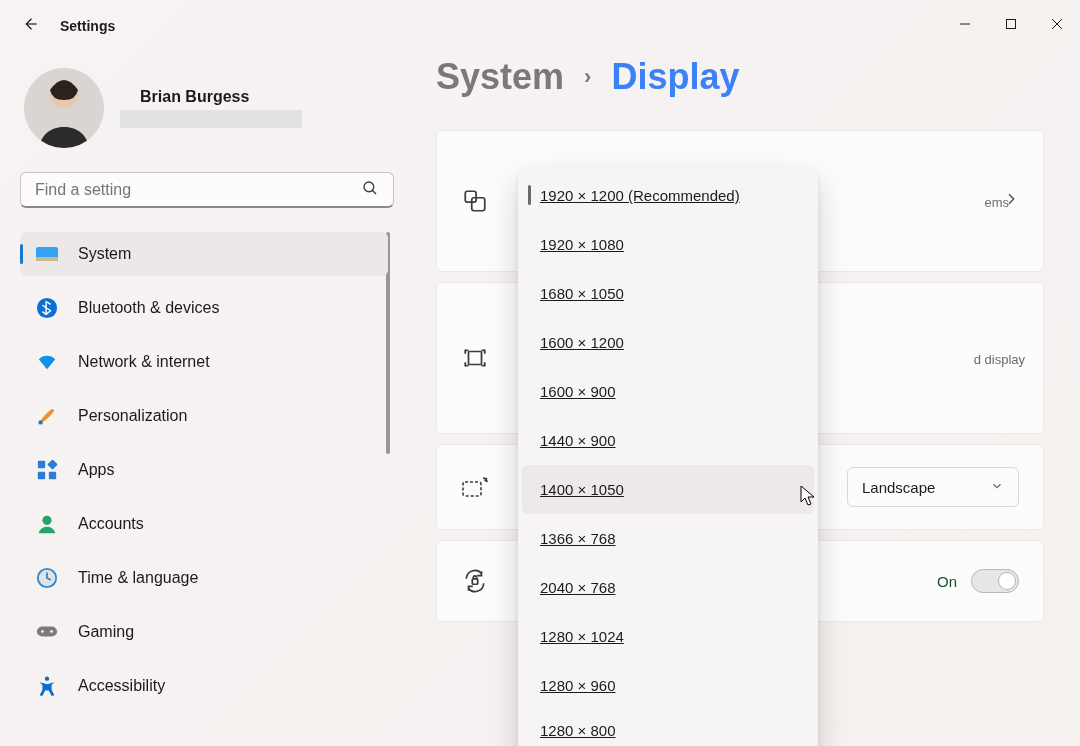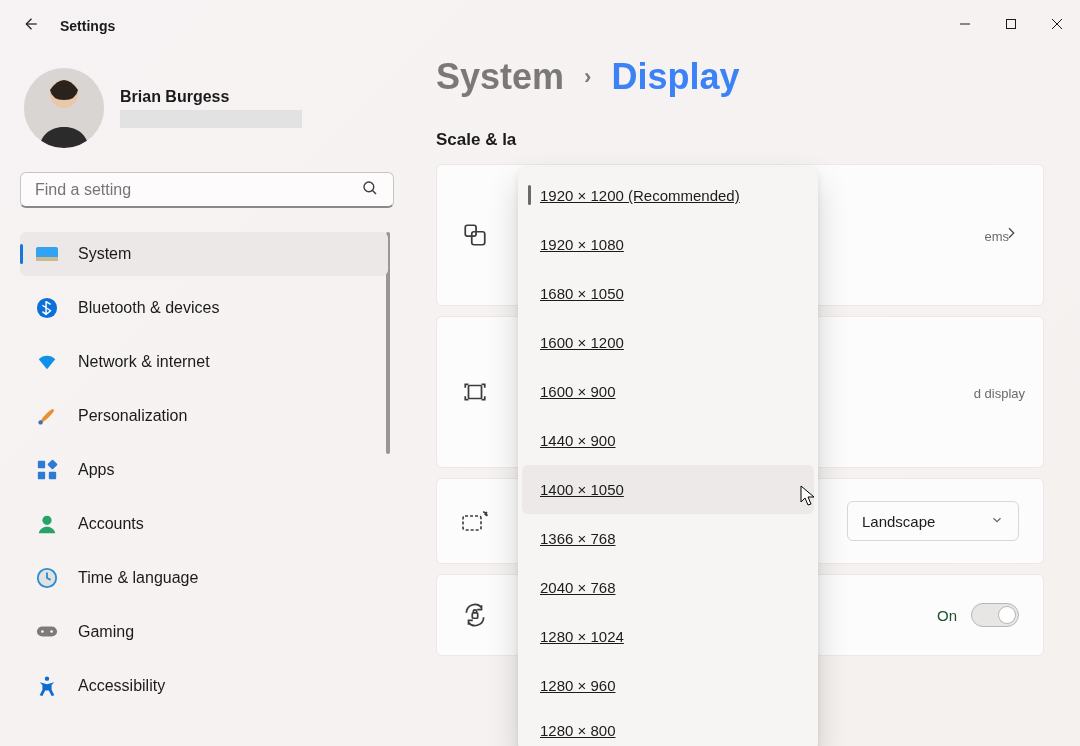--- a/index.html
+++ b/index.html
@@ -16,21 +16,21 @@
   .win-btn svg { width: 12px; height: 12px; }
 
   
   .layout { display: flex; height: calc(100% - 48px); }
   .sidebar { width: 400px; padding: 20px 12px 0 20px; flex: 0 0 auto; position: relative; }
 
   .user-row { display: flex; align-items: center; gap: 16px; margin-bottom: 24px; padding-left: 4px; }
   .avatar { width: 80px; height: 80px; border-radius: 50%; background:#e4e4e4; overflow:hidden; flex:0 0 auto; position:relative; }
   .avatar svg { position:absolute; inset:0; }
   .user-text { display:flex; flex-direction:column; gap:4px; }
-  .user-name { font-size: 16px; font-weight: 700; }
+  .user-name { font-size: 16px; font-weight: 700; margin-left: 20px; }
   .user-email { width: 182px; height: 18px; background:#e2e2e2; }
 
   .search { display:flex; align-items:center; justify-content:space-between; width: 374px; height: 36px; background:#fdfbfb; border:1px solid #c7c4c4; border-bottom:2px solid #8a8888; border-radius:6px; padding:0 14px; margin-bottom: 24px; }
   .search input { border:none; outline:none; background:transparent; font-size:16px; color:#5f5f5f; width: 300px; }
   .search-icon { color:#3b3b3b; }
 
   .nav { display:flex; flex-direction:column; gap:0; position:relative; }
   .nav-scroll-thumb { position:absolute; right:-2px; top:0; width:4px; height:222px; background:#9a9696; border-radius:2px; }
   .nav-item { display:flex; align-items:center; gap:20px; height:44px; padding:0 16px; border-radius:6px; font-size:16px; position:relative; margin-bottom:10px; }
   .nav-item.selected { background:#ece8e7; }
@@ -233,21 +233,20 @@
     </nav>
   </aside>
 
   <main class="main">
     <div class="breadcrumb">
       <span class="bc-parent">System</span>
       <span class="bc-chevron">›</span>
       <span class="bc-current">Display</span>
     </div>
 
-    <div class="section-label">Scale &amp; la</div>
 
     <div class="card card1">
       <div class="card-icon">
         <svg width="26" height="26" viewBox="0 0 24 24" fill="none" stroke="currentColor" stroke-width="1.6">
             <rect x="3" y="3" width="10" height="10" rx="2"></rect>
             <rect x="9" y="9" width="12" height="12" rx="2"></rect>
           </svg>
       </div>
       <div class="card-body">
         <div class="card-sub" style="text-align:right;margin-right:-6px">ems</div>

